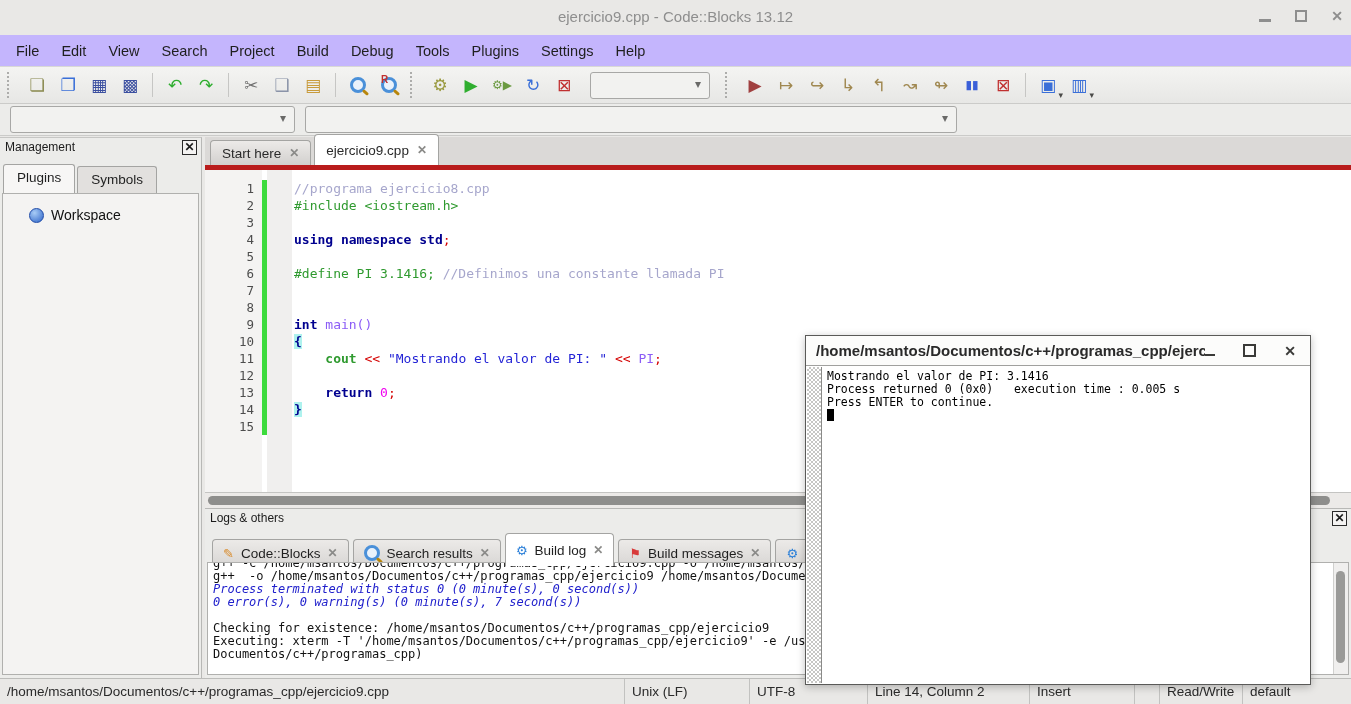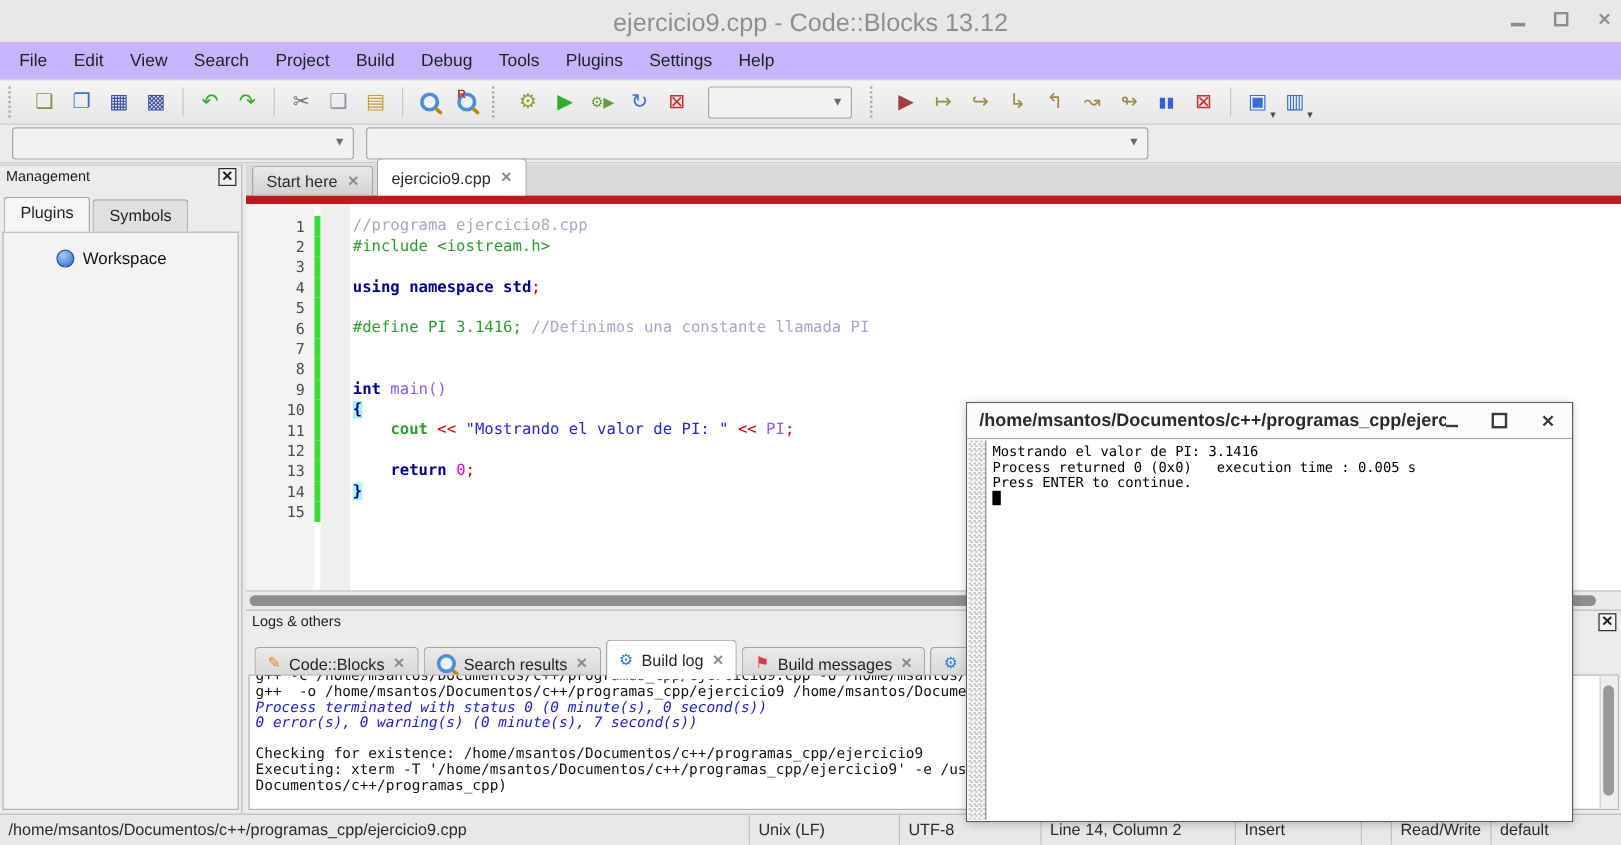--- a/index.html
+++ b/index.html
@@ -1,20 +1,20 @@
 <!DOCTYPE html>
 <html style="--chg: #3ddb3d; --cmt: #a6a6cc; --pre: #2f9a2f; --kw: #00008f; --op: #d40000; --str: #2424d6; --num: #ef00ef; --brace_bg: #aef2ee; --loginfo: #2020cc;"><head>
 <meta charset="utf-8">
 <style>
   html,body{margin:0;padding:0}
   body{width:1351px;height:704px;position:relative;overflow:hidden;background:#e9e8e6;
        font-family:"Liberation Sans",sans-serif;-webkit-font-smoothing:antialiased}
   
   .titlebar{position:absolute;left:0;top:0;right:0;height:35px;background:#e9e8e6}
-  .app-title{position:absolute;left:0;right:0;top:8px;text-align:center;color:#8e8e8e;font-size:21px}
+  .app-title{position:absolute;left:0;right:0;top:8px;text-align:center;color:#8e8e8e;font-size:15px}
   .win-controls{position:absolute;right:8px;top:6px;display:flex;gap:24px;align-items:center;height:20px}
   .wc{color:#8e8e8e;font-weight:bold;font-size:14px;line-height:1}
   .wc-min{width:12px;height:3px;background:#8e8e8e;margin-top:9px}
   .wc-box{width:8px;height:8px;border:2px solid #8e8e8e}
   
   .menubar{position:absolute;top:35px;left:0;right:0;height:31px;background:#c4b5fd;
            border-bottom:1px solid #d8d8d6;display:flex;align-items:center;padding-left:5px}
   .menu-item{padding:0 11px;font-size:14.5px;color:#1f1f1f}
   
   .toolbar1{position:absolute;top:67px;left:0;right:0;height:36px;
@@ -41,27 +41,27 @@
   .management{position:absolute;left:0;top:137px;width:201px;bottom:26px;background:#ececea;
               border-right:1px solid #b8b8b6;border-top:1px solid #c6c6c4}
   .pane-header{height:17px;font-size:12px;color:#1a1a1a;padding:2px 5px;position:relative}
   .close-box{position:absolute;right:4px;top:2px;width:13px;height:13px;border:1px solid #2a2a2a;
              font-size:12px;line-height:12px;text-align:center;font-weight:bold;color:#1a1a1a;background:#f4f3f2}
   .mtabs{display:flex;padding:5px 0 0 3px;align-items:flex-end}
   .mtab{padding:5px 13px 6px;font-size:13.5px;color:#1f1f1f;background:#e2e0de;
         border:1px solid #a4a4a2;border-bottom:none;border-radius:3px 3px 0 0;margin-right:2px}
   .mtab.active{background:#f7f6f5;position:relative;z-index:2;padding-bottom:8px}
   .mgmt-body{position:absolute;top:55px;left:2px;right:2px;bottom:3px;background:#f4f3f2;border:1px solid #b0b0ae}
-  .ws-item{display:flex;align-items:center;gap:7px;margin:13px 0 0 44px;font-size:14px;color:#111}
+  .ws-item{display:flex;align-items:center;gap:7px;margin:13px 0 0 26px;font-size:14px;color:#111}
   .ws-icon{width:15px;height:15px;border-radius:50%;background:radial-gradient(circle at 35% 30%,#a8ccf6,#2e64c8);
            border:1px solid #1e4aa8;box-sizing:border-box}
   
   .editor{position:absolute;left:205px;top:137px;right:0;height:371px;background:#dbd9d7}
   .ed-tabs{height:33px;display:flex;align-items:flex-end;padding-left:5px;gap:3px;
-           border-bottom:7px solid #b91c1c;box-sizing:border-box}
+           border-bottom:5px solid #b91c1c;box-sizing:border-box}
   .ed-tab{height:25px;display:flex;align-items:center;gap:8px;padding:0 11px;
           background:linear-gradient(#eceae8,#d2d0ce);border:1px solid #a4a4a2;border-bottom:none;
           border-radius:4px 4px 0 0;font-size:13.5px;color:#2a2a2a;box-sizing:border-box}
   .ed-tab.active{background:#ffffff;height:31px;position:relative;z-index:2}
   .tab-close{color:#8a8a88;font-weight:bold;font-size:12px}
   .ed-content{position:absolute;top:33px;left:0;right:0;bottom:15px;background:#fff;overflow:hidden}
   .gut-num{position:absolute;left:0;top:0;bottom:0;width:57px;background:#f4f3f2}
   .gut-fold{position:absolute;left:62px;top:0;bottom:0;width:25px;background:#f0efee}
   .code-area{position:absolute;left:0;top:0;right:0;padding-top:10px;
              font-family:"DejaVu Sans Mono",monospace;font-size:13px;line-height:17px}

